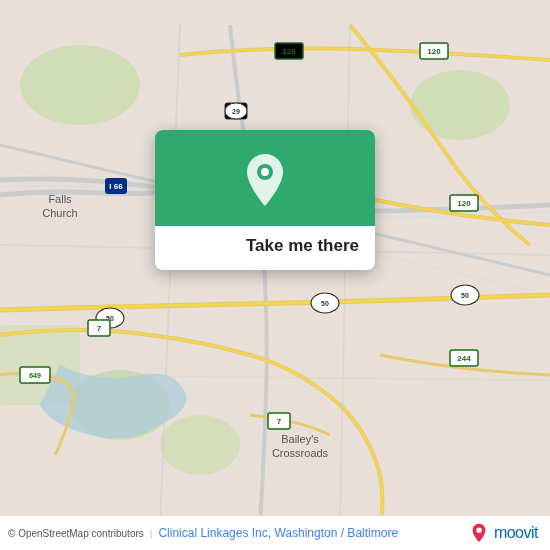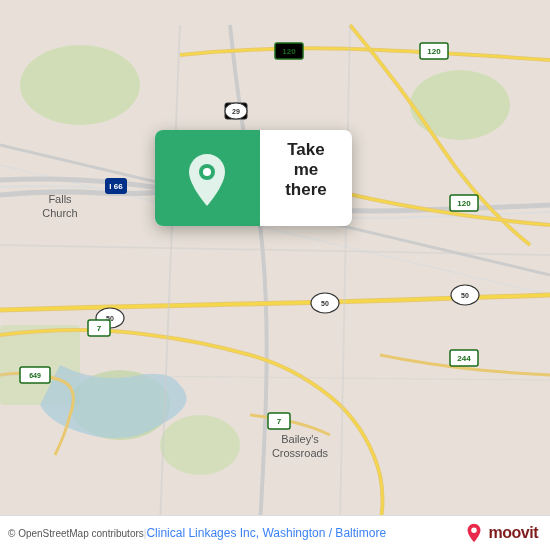--- a/index.html
+++ b/index.html
@@ -25,27 +25,27 @@
       position: absolute;
       top: 0; left: 0;
       width: 100%; height: 100%;
     }
 
     
     #popup-card {
       position: absolute;
       top: 130px;
       left: 155px;
-      width: 197px;
+      width: 220px;
       background: white;
       border-radius: 8px;
       box-shadow: 0 4px 16px rgba(0,0,0,0.3);
       display: flex;
-      flex-direction: row;
-      align-items: flex-start;
+      flex-direction: column;
+      align-items: flex-end;
       overflow: hidden;
       z-index: 10;
     }
 
     #popup-green-area {
       background: #2eaa6e;
       width: 100%;
       display: flex;
       justify-content: center;
       align-items: center;
@@ -91,21 +91,21 @@
       display: flex;
       align-items: center;
       justify-content: space-between;
       padding: 6px 12px 6px 8px;
       z-index: 20;
     }
 
     #footer-left {
       display: flex;
       align-items: center;
-      gap: 0;
+      gap: 6px;
     }
 
     #copyright-text {
       font-size: 10px;
       color: #555;
     }
 
     #footer-title {
       font-size: 12px;
       color: #3b82f6;
@@ -118,22 +118,22 @@
       gap: 4px;
     }
 
     #moovit-icon {
       width: 22px;
       height: 22px;
     }
 
     #moovit-text {
       font-size: 16px;
-      font-weight: 700;
-      color: #7f1d1d;
+      font-weight: 400;
+      color: #0369a1;
       letter-spacing: -0.5px;
     }
   </style>
 </head>
 <body>
 
 <div id="map-container">
 
   <svg id="map-svg" viewBox="0 0 550 500" xmlns="http://www.w3.org/2000/svg">
 

